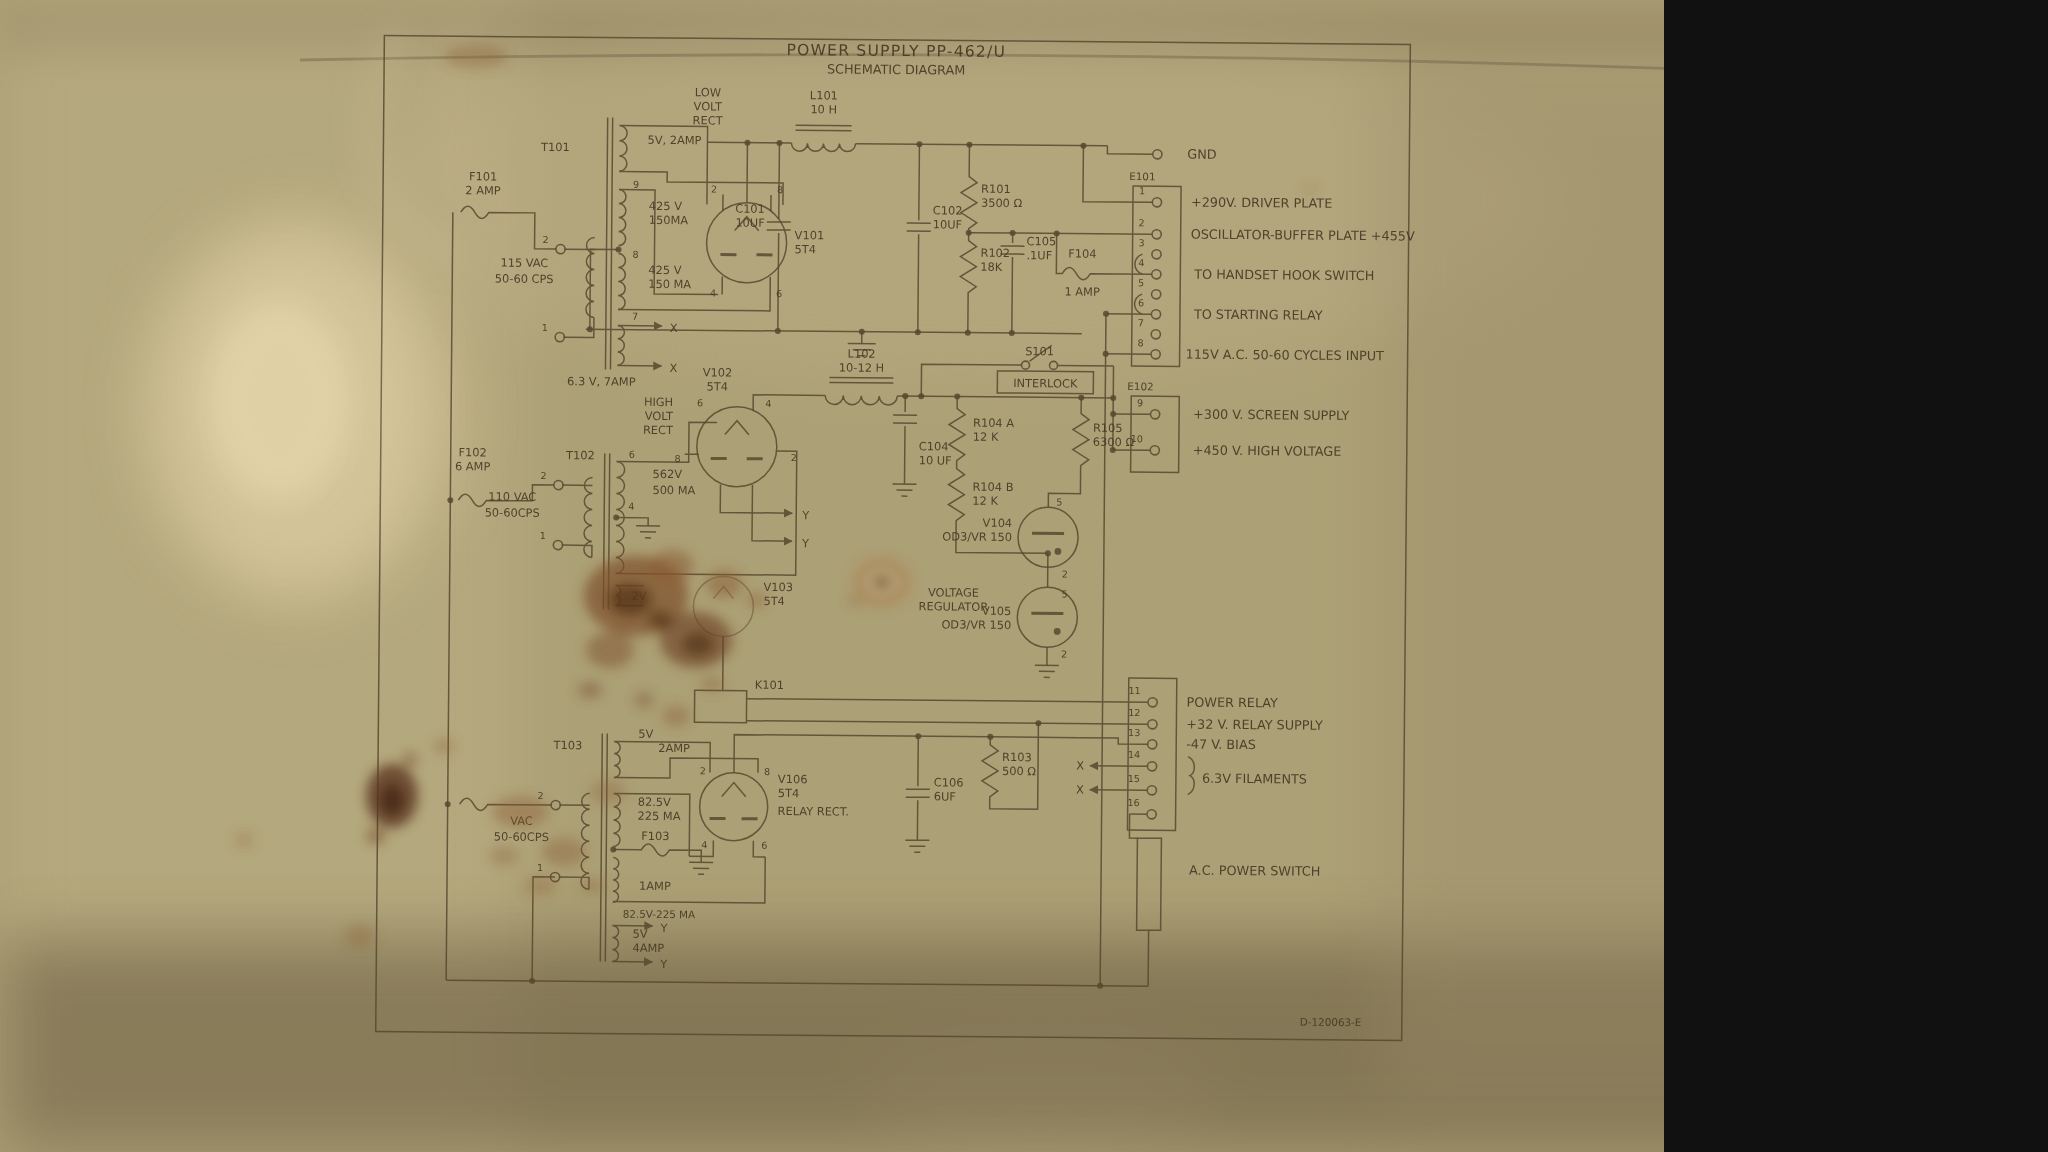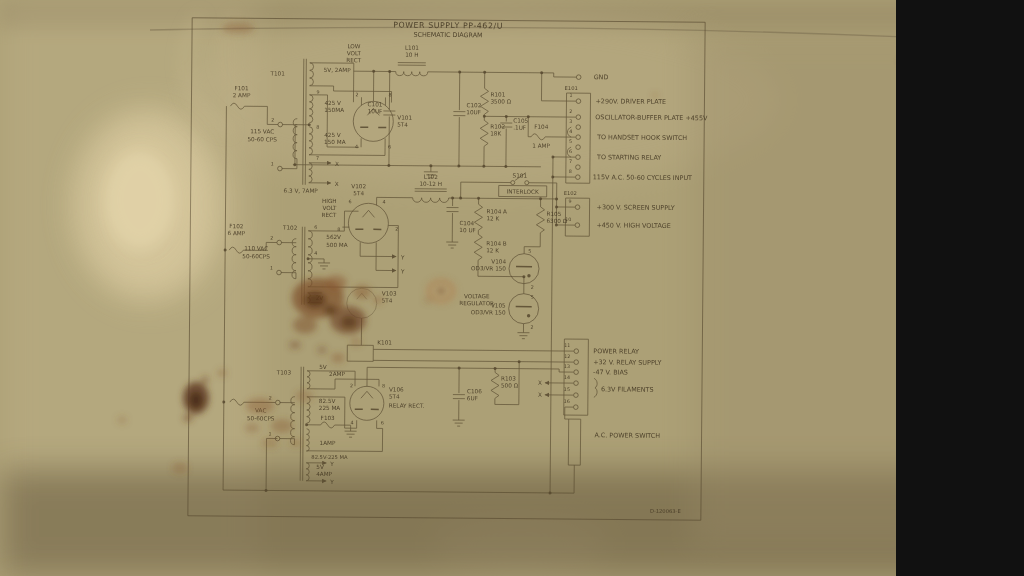--- a/index.html
+++ b/index.html
@@ -1,16 +1,16 @@
 <!DOCTYPE html>
 <html><head>
 <meta charset="utf-8">
 <style>
   html,body{margin:0;padding:0;background:#111;}
-  .stage{position:relative;width:896px;height:576px;overflow:hidden;}
+  .stage{position:relative;width:832px;height:576px;overflow:hidden;}
   .stage svg{position:absolute;left:0;top:0;}
   .tx{font-family:"DejaVu Sans","Liberation Sans",sans-serif;fill:#463a25;opacity:.92;}
   .s45{font-size:4.8px;}
   .s5{font-size:5.2px;}
   .s55{font-size:5.7px;}
   .s6{font-size:6.4px;}
   .s7{font-size:7.8px;letter-spacing:.6px;}
   .mid{text-anchor:middle;}
   .end{text-anchor:end;}
   .w{stroke:#57492f;stroke-width:.75;fill:none;opacity:.85;}

